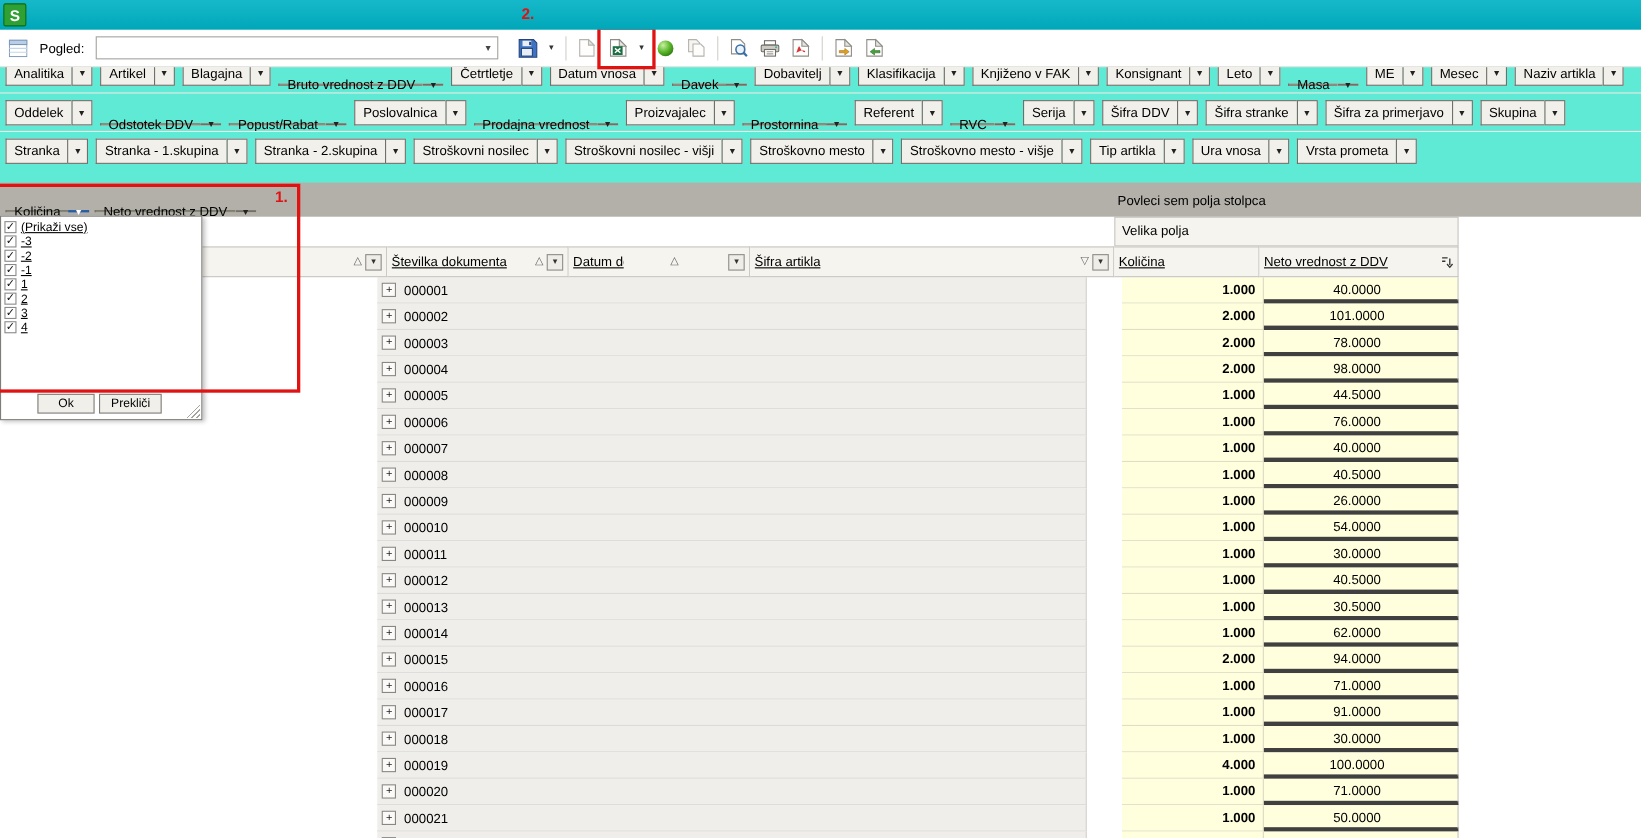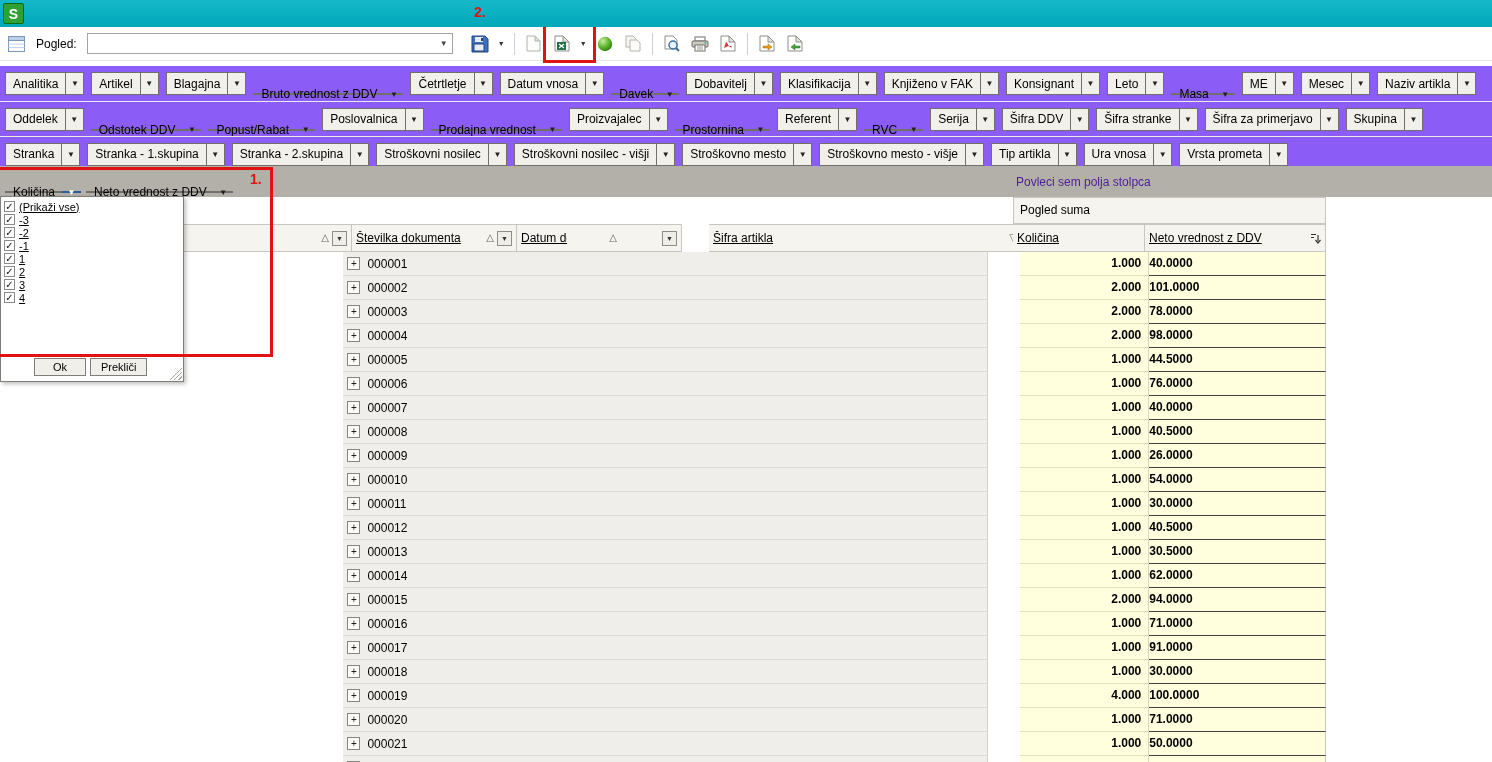--- a/index.html
+++ b/index.html
@@ -19,56 +19,56 @@
   .combo-value{flex:1;padding-left:4px;}
   .combo-arrow{width:16px;font-size:8px;color:#444;text-align:center;}
   .tbtn{border:none;background:transparent;height:26px;min-width:24px;display:flex;align-items:center;justify-content:center;margin:0 2px;padding:0 3px;cursor:pointer;}
   .tbtn.narrow{min-width:11px;padding:0;font-size:7px;color:#333;}
   .ml14{margin-left:14px;}
   .tsep{width:1px;height:22px;background:#d2d0ca;margin:0 5px;flex:none;}
   .excel-wrap{position:relative;display:flex;align-items:center;}
   .excel-wrap .red-outline{position:absolute;left:-5px;top:-7px;right:-5px;bottom:-6px;border:3px solid #e01212;z-index:50;pointer-events:none;}
 
   
-  .filterarea{position:absolute;top:66px;left:0;right:0;height:121px;background:#8b5cf6;z-index:3;}
+  .filterarea{position:absolute;top:49px;left:0;right:0;height:121px;background:#5eead4;z-index:3;}
   .frow{height:35px;display:flex;align-items:center;padding-left:5px;overflow:hidden;}
   .frow+.frow{border-top:1px solid #eceae5;}
   .ffield,.rowfield{display:flex;height:23px;margin-right:7px;flex:none;}
   .flabel{background:#f2f0ea;border:1px solid #716f6a;border-right:none;padding:0 7px;display:flex;align-items:center;white-space:nowrap;}
   .fdrop{width:19px;background:#f2f0ea;border:1px solid #716f6a;display:flex;align-items:center;justify-content:center;font-size:8px;color:#222;flex:none;}
   .yellow .flabel,.yellow .fdrop{background:#ffffd6;margin-top:21px;}
   .fdrop.active{background:#4b94e6;color:#fff;border-color:#2a5d9e;}
 
   
   .band{position:absolute;top:166px;left:0;right:0;height:31px;background:#b3b0a9;display:flex;align-items:center;z-index:3;}
   .rowfield{margin-right:0;margin-left:5px;}
-  .drop-hint{position:absolute;left:1016px;color:#4c1d95;font-size:12px;}
+  .drop-hint{position:absolute;left:1016px;color:#000000;font-size:12px;}
 
   
   .grand-total-cell{position:absolute;left:1013px;top:197px;width:313px;height:27px;background:#f5f4ef;border:1px solid #c8c6c1;line-height:25px;padding-left:6px;z-index:2;}
   .header-row{position:absolute;top:224px;left:0;height:28px;z-index:2;}
   .hcell{position:absolute;top:0;height:28px;background:#f5f4ef;border:1px solid #c8c6c1;display:flex;align-items:center;padding:0 4px;cursor:pointer;}
   .hc0{left:0;width:352px;}
   .hc1{left:352px;width:165px;border-left:none;}
   .hc2{left:517px;width:165px;border-left:none;gap:42px;}
-  .hc3{left:709px;width:331px;border-left:none;}
+  .hc3{left:682px;width:331px;border-left:none;}
   .hq{left:1013px;width:132px;border-left:none;}
   .hn{left:1145px;width:181px;border-left:none;}
   .hlabel{white-space:nowrap;overflow:hidden;text-decoration:underline;}
   .sortglyph{margin-left:auto;font-size:10px;color:#666;line-height:10px;}
   .hdropbtn{width:15px;height:15px;border:1px solid #8f8d88;background:#efede7;font-size:7px;color:#333;display:flex;align-items:center;justify-content:center;margin-left:3px;flex:none;}
   .sorticon{margin-left:auto;display:flex;}
 
   .rows{position:absolute;top:252px;left:0;width:1326px;z-index:1;}
   .grow{display:flex;height:24px;}
   .g-spacer{width:352px;}
   .g-doc{width:661px;background:#efeeeb;border-bottom:1px solid #dcdbd7;border-right:1px solid #d4d2ce;display:flex;align-items:center;padding-left:4px;}
   .expand{width:13px;height:13px;border:1px solid #898782;background:#fbfaf8;font-size:10px;line-height:11px;text-align:center;margin-right:7px;color:#222;flex:none;cursor:pointer;}
   .g-qty{width:132px;background:#ffffde;border-bottom:1px solid #e0dfc6;border-right:1px solid #d8d6c0;font-weight:bold;text-align:right;padding-right:7px;line-height:23px;margin-left:32px;}
-  .g-net{width:181px;background:#ffffde;border-bottom:1px solid #404040;border-right:1px solid #c8c6c1;font-weight:bold;text-align:left;padding-right:7px;line-height:23px;}
+  .g-net{width:181px;background:#ffffde;border-bottom:4px solid #404040;border-right:1px solid #c8c6c1;font-weight:normal;text-align:center;padding-right:7px;line-height:23px;}
 
   
   .popup{position:absolute;left:0;top:196px;width:184px;height:186px;background:#fff;border:1px solid #7f7d78;z-index:40;display:flex;flex-direction:column;box-shadow:2px 2px 4px rgba(0,0,0,.25);}
   .pp-list{flex:1;padding-top:3px;overflow:hidden;}
   .pp-item{display:flex;align-items:center;height:13px;padding-left:3px;font-size:11px;cursor:pointer;}
   .pp-check{width:11px;height:11px;border:1px solid #8a8a8a;background:#fff;font-size:10px;line-height:9px;text-align:center;margin-right:4px;color:#111;flex:none;}
   .pp-lab{white-space:nowrap;text-decoration:underline;}
   .pp-buttons{display:flex;gap:4px;padding:0 0 5px 33px;}
   .pp-btn{height:18px;background:#f1efe9;border:1px solid #7f7d78;font-size:11px;font-family:inherit;padding:0 10px;min-width:52px;cursor:pointer;}
   .pp-grip{position:absolute;right:1px;bottom:1px;width:13px;height:13px;background:repeating-linear-gradient(-45deg,#ffffff 0 2px,#a5a39d 2px 3px);clip-path:polygon(100% 0,100% 100%,0 100%);}
@@ -371,21 +371,21 @@
       <span class="flabel">Količina</span>
       <span class="fdrop active">▼</span>
     </div>
     <div class="rowfield yellow">
       <span class="flabel">Neto vrednost z DDV</span>
       <span class="fdrop">▼</span>
     </div>
     <div class="drop-hint">Povleci sem polja stolpca</div>
   </div>
 
-  <div class="grand-total-cell">Pogled suma</div>
+  <div class="grand-total-cell">Velika polja</div>
 
   <div class="header-row">
     <div class="hcell hc0">
       <span class="hlabel"></span>
       <span class="sortglyph">△</span>
       <span class="hdropbtn">▼</span>
     </div>
     <div class="hcell hc1">
       <span class="hlabel">Številka dokumenta</span>
       <span class="sortglyph">△</span>

